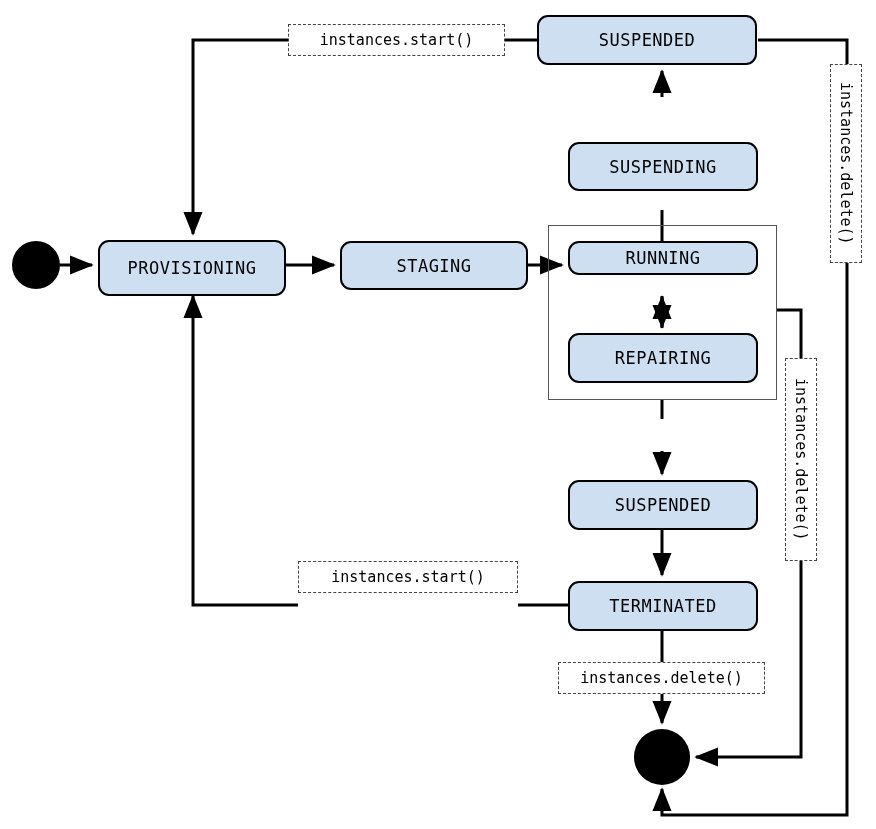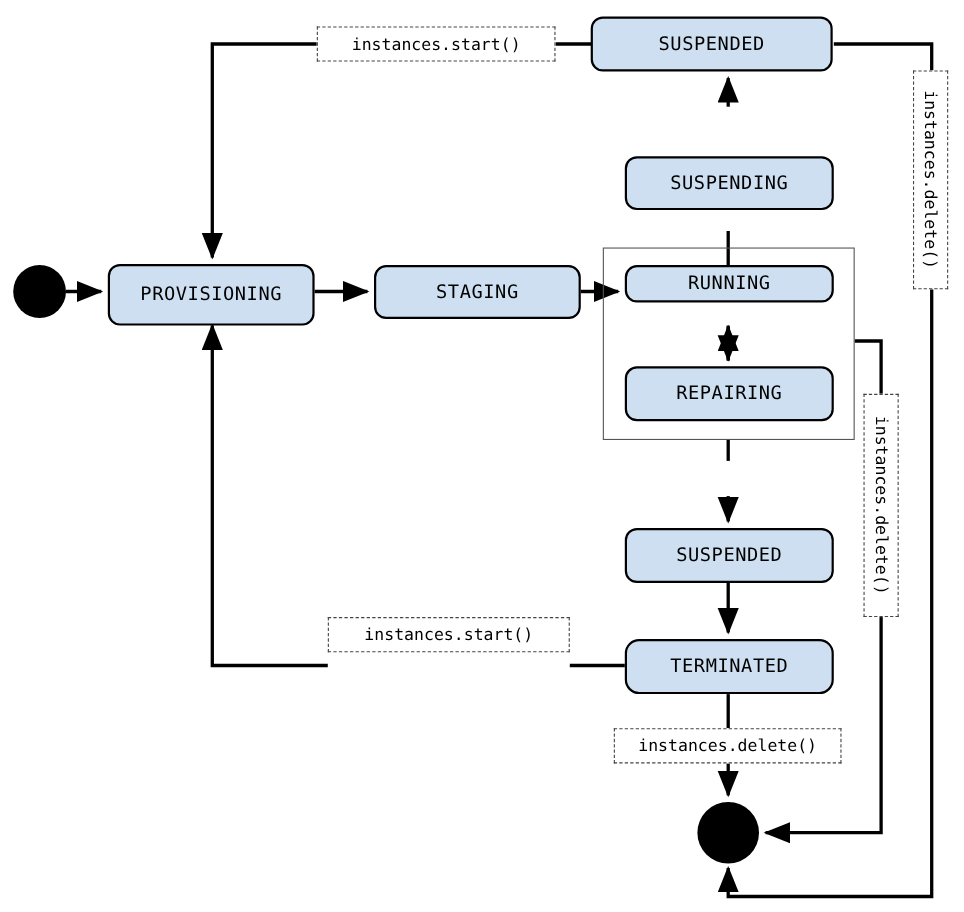--- a/index.html
+++ b/index.html
@@ -138,21 +138,21 @@
   </div>
   <div class="state-node" style="left:568px; top:97px; width:190px; height:49px;margin-top:45px;">
     <span>SUSPENDING</span>
   </div>
   <div class="state-node" style="left:537px; top:15px; width:220px; height:50px;">
     <span>SUSPENDED</span>
   </div>
   <div class="state-node" style="left:568px; top:480px; width:190px; height:50px;">
     <span>SUSPENDED</span>
   </div>
-  <div class="state-node" style="left:568px; top:581px; width:190px; height:50px;border-radius:13px;">
+  <div class="state-node" style="left:568px; top:581px; width:190px; height:50px;">
     <span>TERMINATED</span>
   </div>
 
   <div class="edge-label" style="left:288px; top:24px; width:217px; height:32px;">
     <span>instances.start()</span>
   </div>
   <div class="edge-label" style="left:298px; top:561px; width:220px; height:32px;">
     <span>instances.start()</span>
   </div>
   <div class="edge-label" style="left:558px; top:662px; width:207px; height:32px;">

